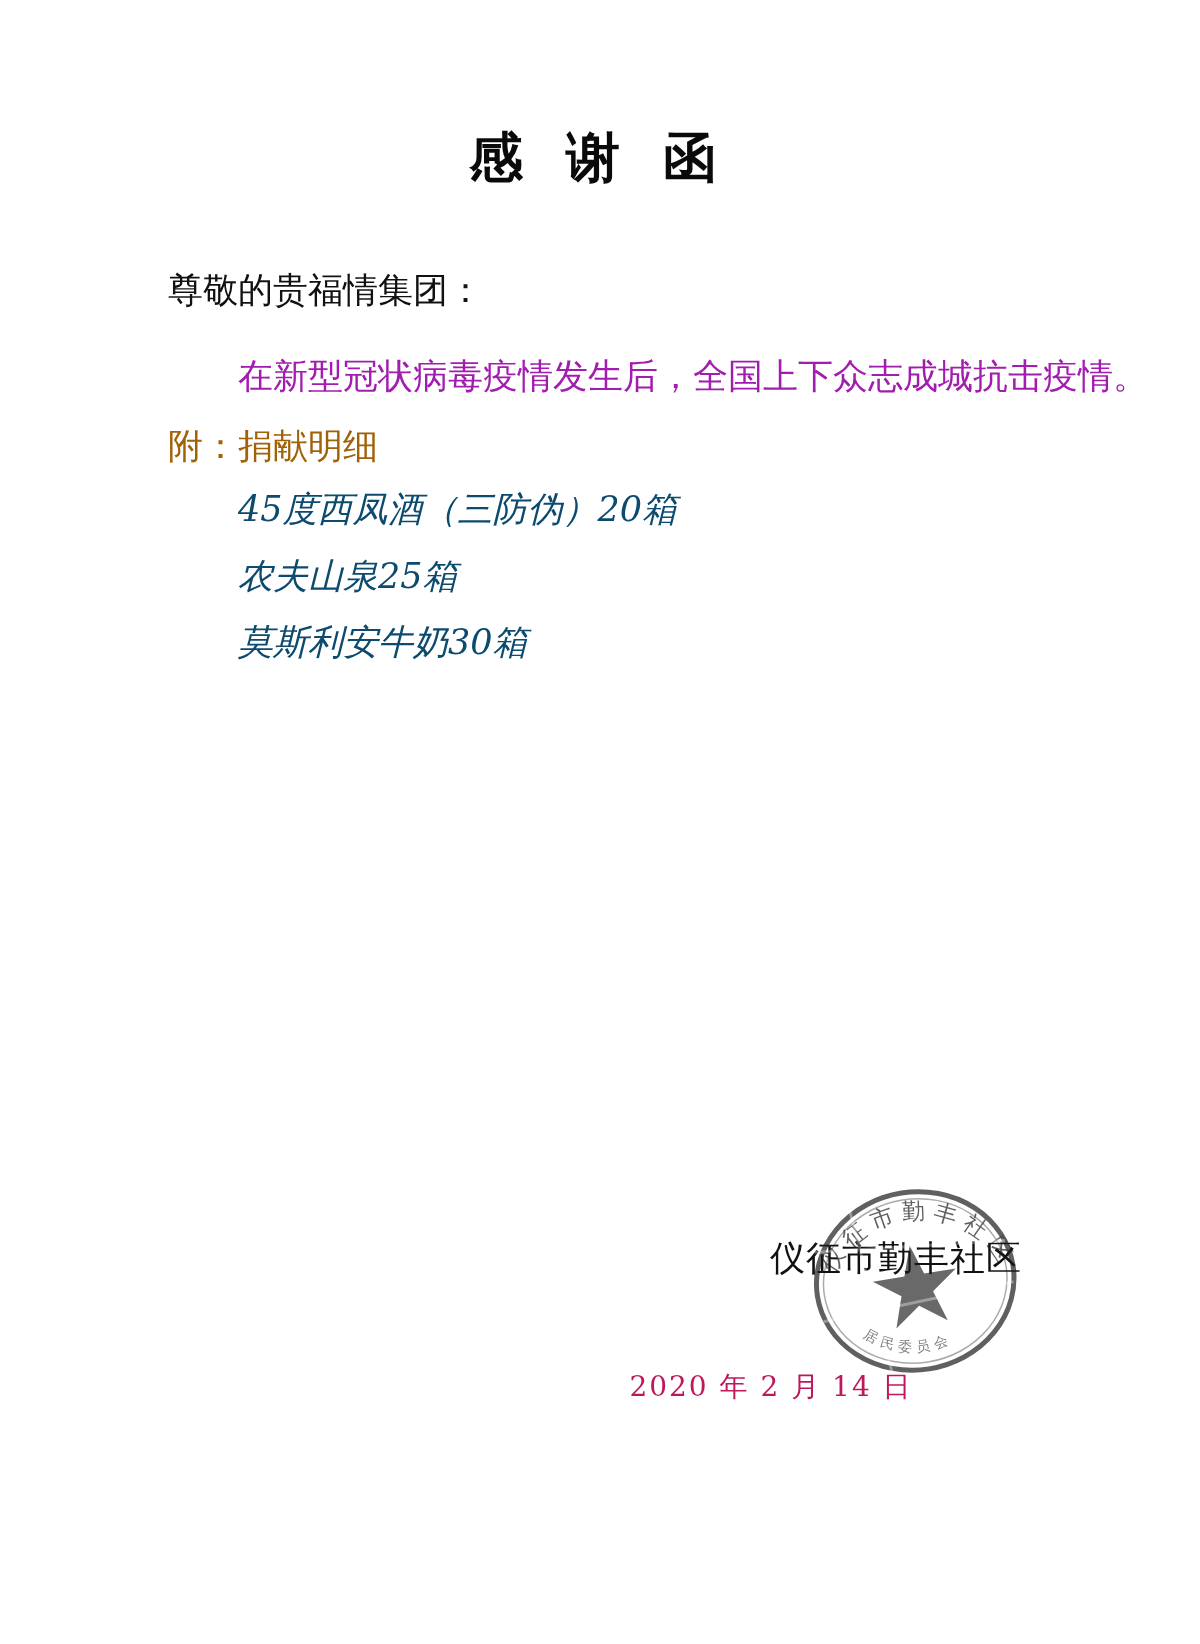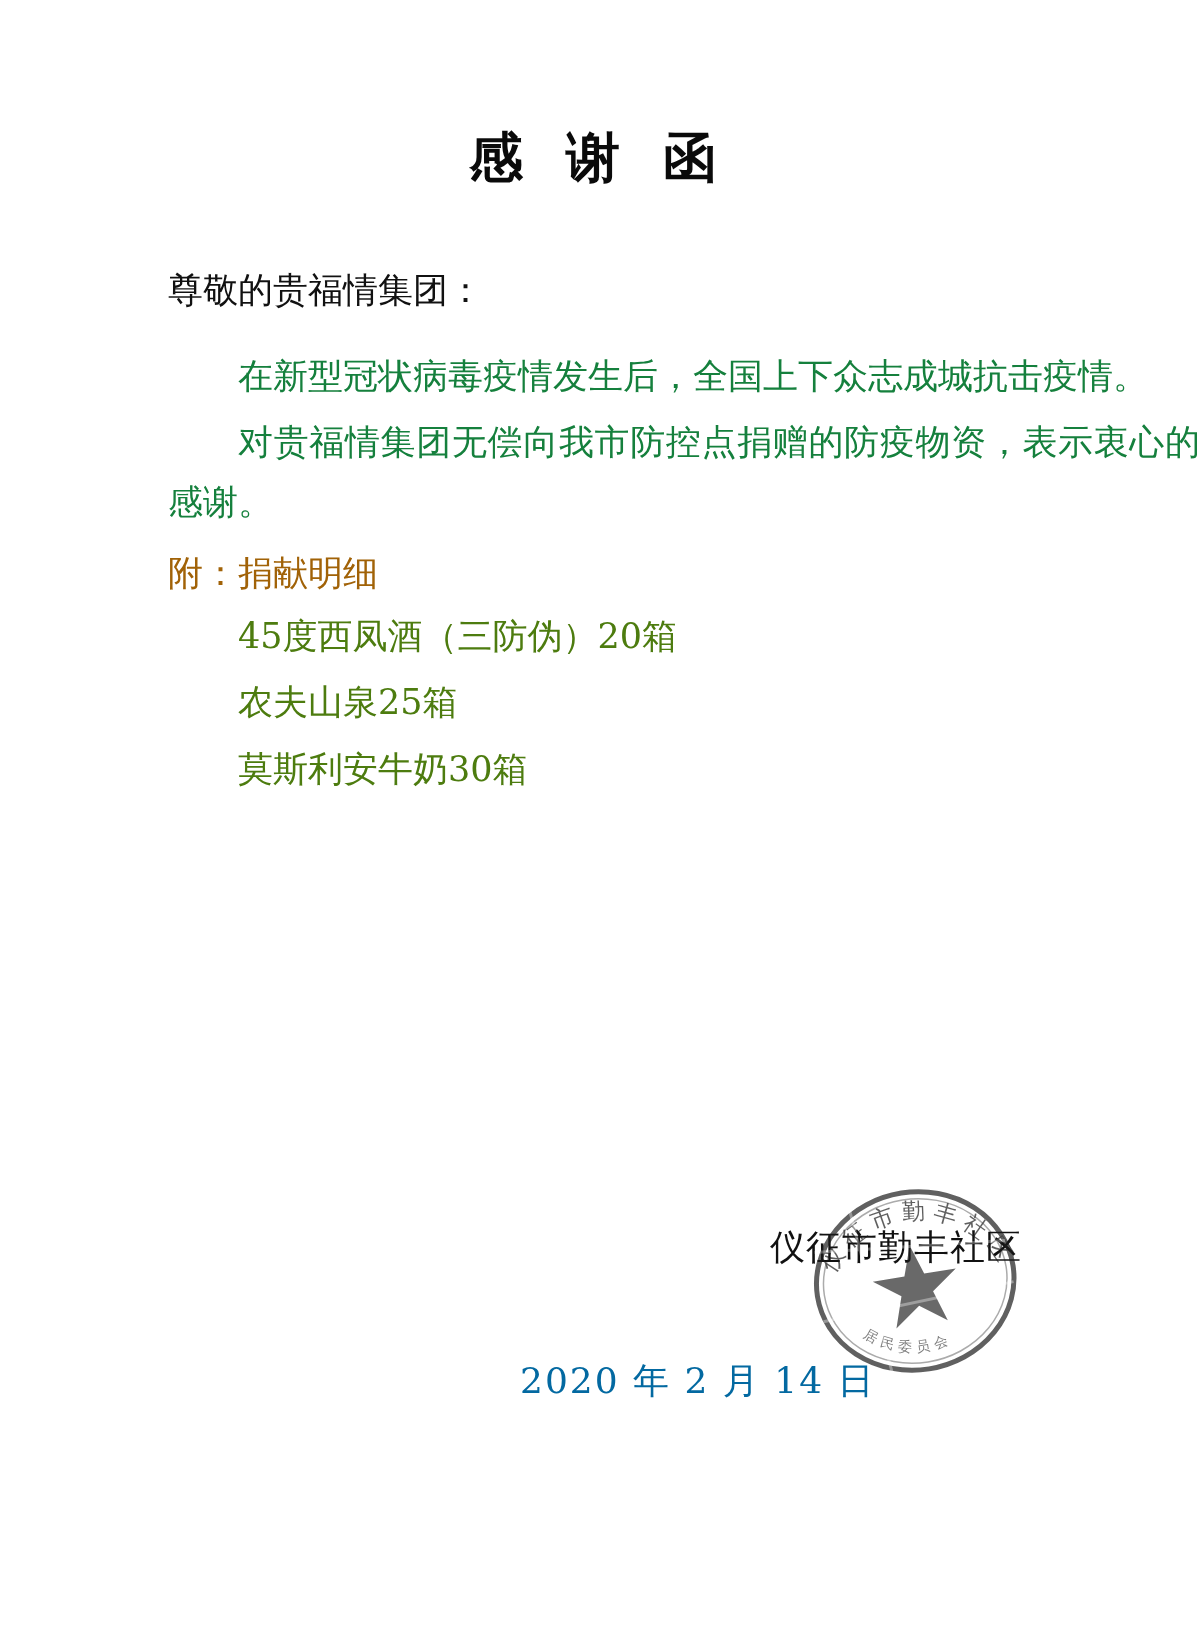--- a/index.html
+++ b/index.html
@@ -45,62 +45,63 @@
     color: #111;
   }
 
   .para {
     font-size: 35px;
     line-height: 1.72;
     text-indent: 2em;
     margin: 0 0 6px 0;
     text-align: justify;
     text-justify: inter-ideograph;
-    color: #15803d;
+    color: #a21caf;
   }
 
   .attach-label {
     font-size: 35px;
     line-height: 1.72;
     margin: 10px 0 0 0;
     color: #a16207;
   }
 
   .item-list {
     list-style: none;
     margin: 0;
     padding: 0;
   }
   .item-list li {
     font-size: 35px;
     line-height: 1.9;
     padding-left: 2em;
-    color: #4d7c0f;
+    color: #0c4a6e;
+    font-style: italic;
   }
 
   .signature-block {
     position: absolute;
     right: 160px;
     bottom: 238px;
     text-align: left;
     width: 520px;
   }
   .signer {
     font-size: 35px;
     text-align: right;
     padding-right: 18px;
     color: #111;
     letter-spacing: 1px;
   }
   .sign-date {
-    font-size: 36px;
-    text-align: left;
+    font-size: 28px;
+    text-align: center;
     padding-right: 18px;
     margin-top: 86px;
-    color: #0369a1;
+    color: #be185d;
     letter-spacing: 2px;
   }
 
   
   .stamp {
     position: absolute;
     right: 170px;
     bottom: 262px;
     width: 230px;
     height: 205px;
@@ -115,21 +116,20 @@
 
 <div class="page">
 
   <h1 class="doc-title">感 谢 函</h1>
 
   <div class="body-block">
 
     <div class="salutation">尊敬的贵福情集团：</div>
 
     <p class="para">在新型冠状病毒疫情发生后，全国上下众志成城抗击疫情。</p>
-    <p class="para">对贵福情集团无偿向我市防控点捐赠的防疫物资，表示衷心的感谢。</p>
 
     <p class="attach-label">附：捐献明细</p>
 
     <ul class="item-list">
       <li>45度西凤酒（三防伪）20箱</li>
       <li>农夫山泉25箱</li>
       <li>莫斯利安牛奶30箱</li>
     </ul>
 
   </div>

